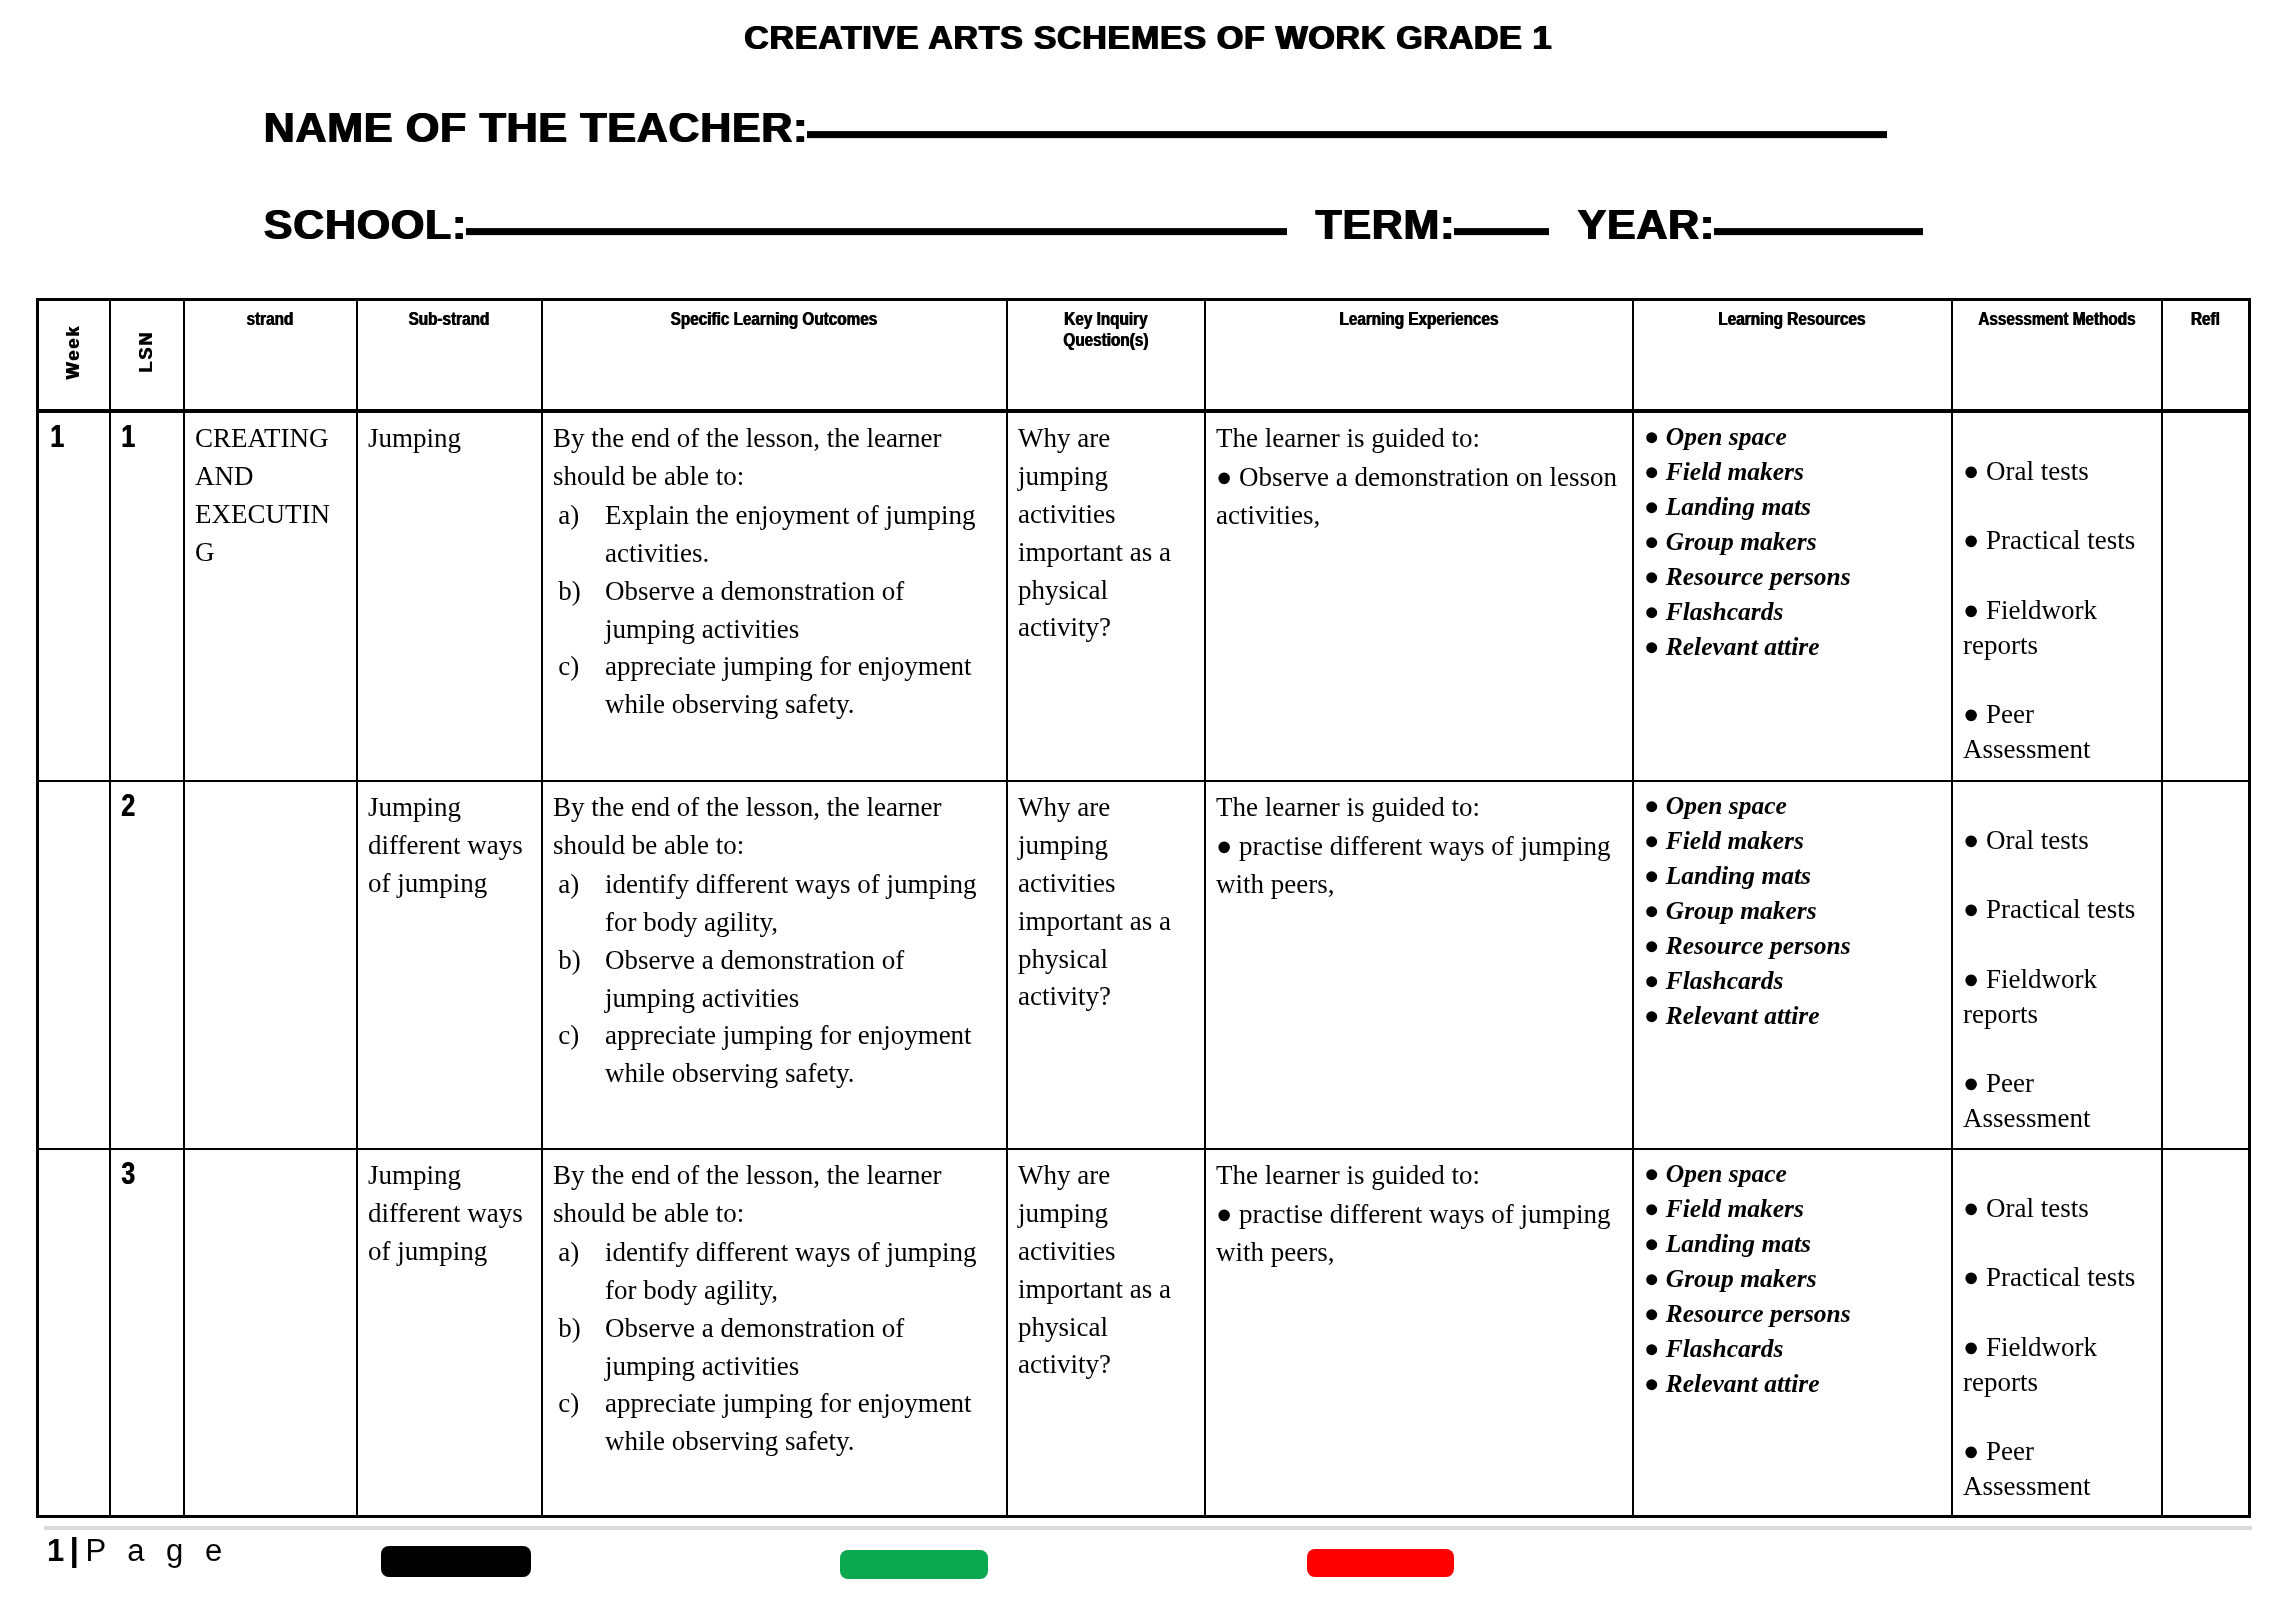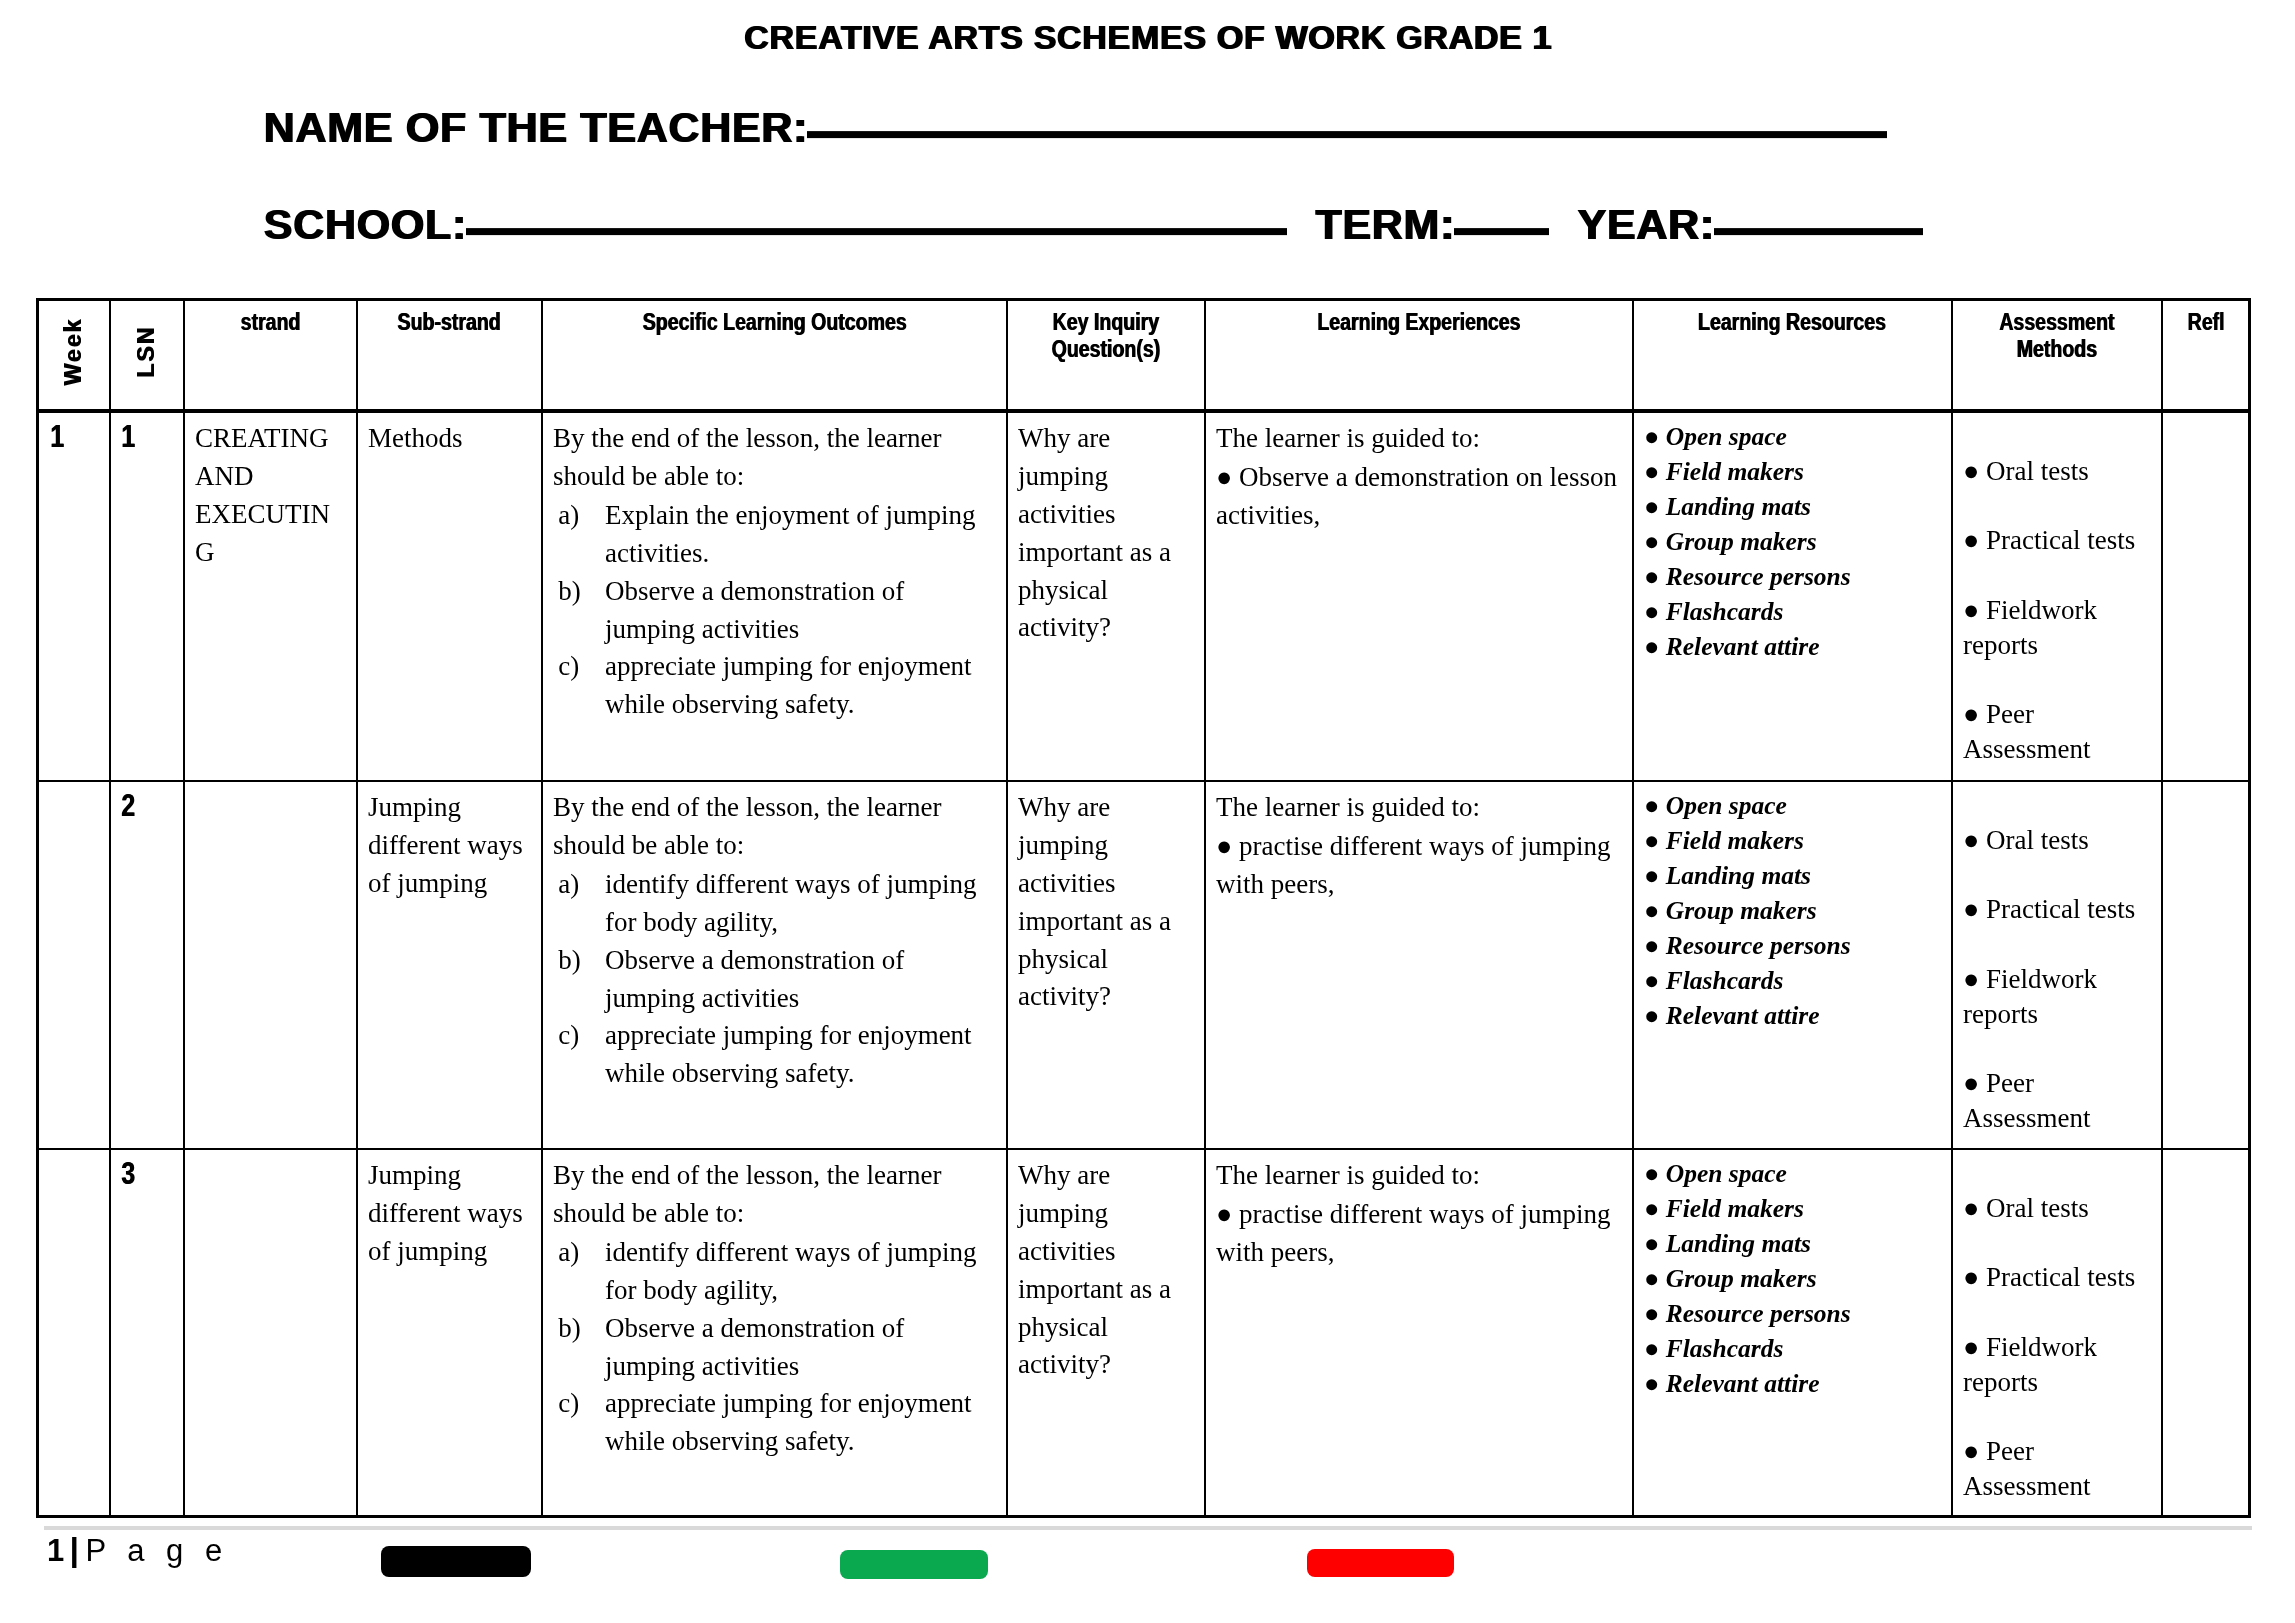--- a/index.html
+++ b/index.html
@@ -44,21 +44,21 @@
     border:3.3px solid #000;
   }
   .scheme th, .scheme td {
     border:2px solid #000; vertical-align:top;
     padding:7.9px 10.5px;
   }
   .scheme thead th { border-bottom:4.6px solid #000; }
   .scheme thead tr { height:111px; }
   .scheme thead th {
     font-family:"Liberation Sans", sans-serif; font-weight:700;
-    font-size:23px; text-align:center; vertical-align:top;
+    font-size:18px; text-align:center; vertical-align:top;
     text-shadow:1px 0 0 currentColor;
   }
   .scheme thead th.rot { vertical-align:middle; }
   .cond { display:inline-block; transform:scaleX(.85); transform-origin:center top; }
   .vert {
     display:inline-block;
     writing-mode:vertical-rl; transform:rotate(180deg);
     letter-spacing:2px;
   }
   .scheme td { font-size:27px; line-height:1.4; }
@@ -134,21 +134,21 @@
         <th><span class="cond">Learning Resources</span></th>
         <th><span class="cond">Assessment Methods</span></th>
         <th><span class="cond">Refl</span></th>
       </tr>
     </thead>
     <tbody id="scheme-body">
         <tr style="height: 370px;">
           <td class="col-week"><span class="num">1</span></td>
           <td class="col-lsn"><span class="num">1</span></td>
           <td class="cell-strand">CREATING AND EXECUTING</td>
-          <td class="col-sub">Methods</td>
+          <td class="col-sub">Jumping</td>
           <td class="col-out">
             <div class="intro">By the end of the lesson, the learner should be able to:</div>
             <ol class="abc">
               <li>Explain the enjoyment of jumping activities.</li>
               <li>Observe a demonstration of jumping activities</li>
               <li>appreciate jumping for enjoyment while observing safety.</li>
             </ol>
           </td>
           <td class="col-kiq">Why are jumping activities important as a physical activity?</td>
           <td class="col-exp">

